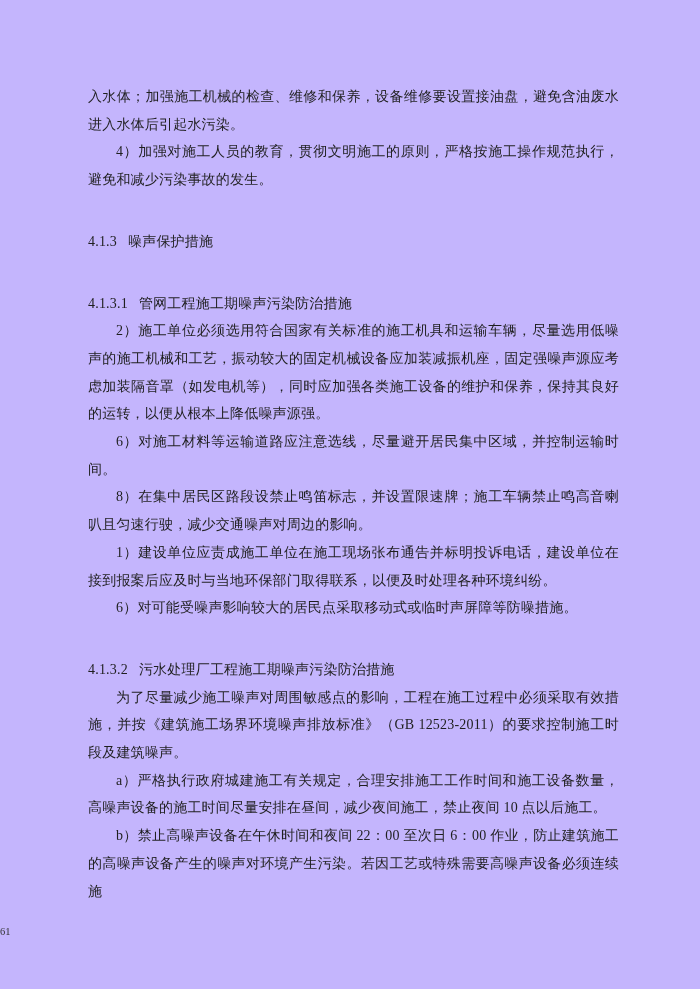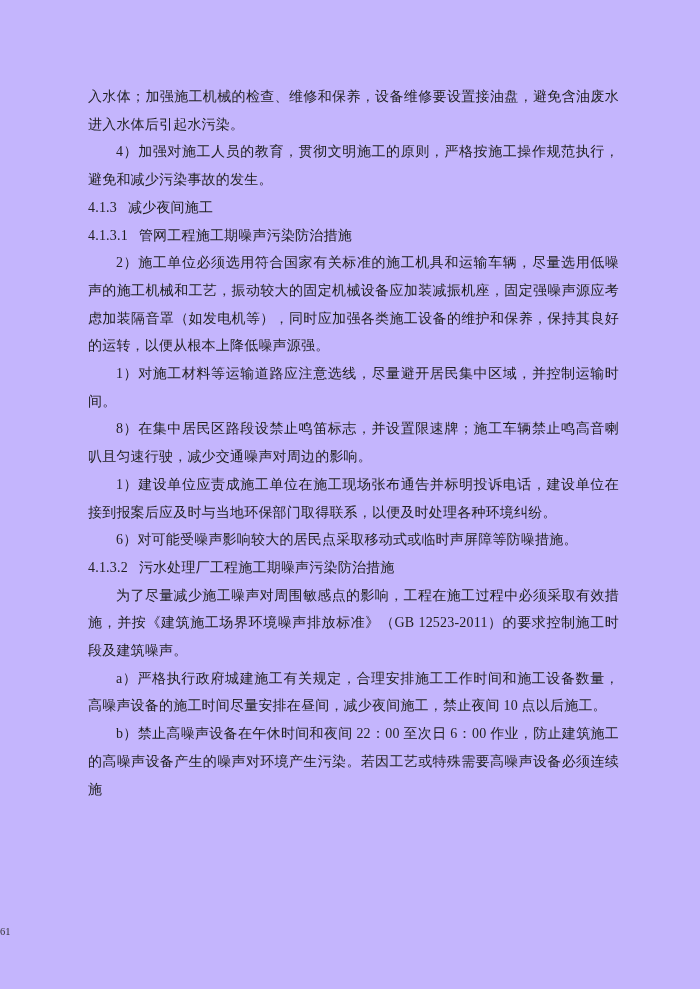--- a/index.html
+++ b/index.html
@@ -33,20 +33,21 @@
     text-indent: 2em;
   }
   .heading {
     margin: 0;
     text-align: left;
     letter-spacing: 0.2px;
   }
   .heading .hnum {
     display: inline-block;
     margin-right: 11px;
+    margin-top: 34px;
   }
   .footer {
     position: absolute;
     left: 0;
     right: 0;
     top: 926px;
     text-align: left;
     font-size: 10.5px;
     color: #333333;
     font-family: "Liberation Serif", "DejaVu Serif", serif;
@@ -56,31 +57,31 @@
 <body>
 
 <div class="page">
   <div class="content">
 
     <p class="para">入水体；加强施工机械的检查、维修和保养，设备维修要设置接油盘，避免含油废水进入水体后引起水污染。</p>
 
     <p class="para indent">4）加强对施工人员的教育，贯彻文明施工的原则，严格按施工操作规范执行，避免和减少污染事故的发生。</p>
 
     <p class="heading">
-      <span class="hnum">4.1.3</span><span>减少夜间施工</span>
+      <span class="hnum">4.1.3</span><span>噪声保护措施</span>
     </p>
 
     <p class="heading">
       <span class="hnum">4.1.3.1</span><span>管网工程施工期噪声污染防治措施</span>
     </p>
 
     <p class="para indent">2）施工单位必须选用符合国家有关标准的施工机具和运输车辆，尽量选用低噪声的施工机械和工艺，振动较大的固定机械设备应加装减振机座，固定强噪声源应考虑加装隔音罩（如发电机等），同时应加强各类施工设备的维护和保养，保持其良好的运转，以便从根本上降低噪声源强。</p>
 
 
-    <p class="para indent">1）对施工材料等运输道路应注意选线，尽量避开居民集中区域，并控制运输时间。</p>
+    <p class="para indent">6）对施工材料等运输道路应注意选线，尽量避开居民集中区域，并控制运输时间。</p>
 
     <p class="para indent">8）在集中居民区路段设禁止鸣笛标志，并设置限速牌；施工车辆禁止鸣高音喇叭且匀速行驶，减少交通噪声对周边的影响。</p>
 
     <p class="para indent">1）建设单位应责成施工单位在施工现场张布通告并标明投诉电话，建设单位在接到报案后应及时与当地环保部门取得联系，以便及时处理各种环境纠纷。</p>
 
     <p class="para indent">6）对可能受噪声影响较大的居民点采取移动式或临时声屏障等防噪措施。</p>
 
     <p class="heading">
       <span class="hnum">4.1.3.2</span><span>污水处理厂工程施工期噪声污染防治措施</span>
     </p>

